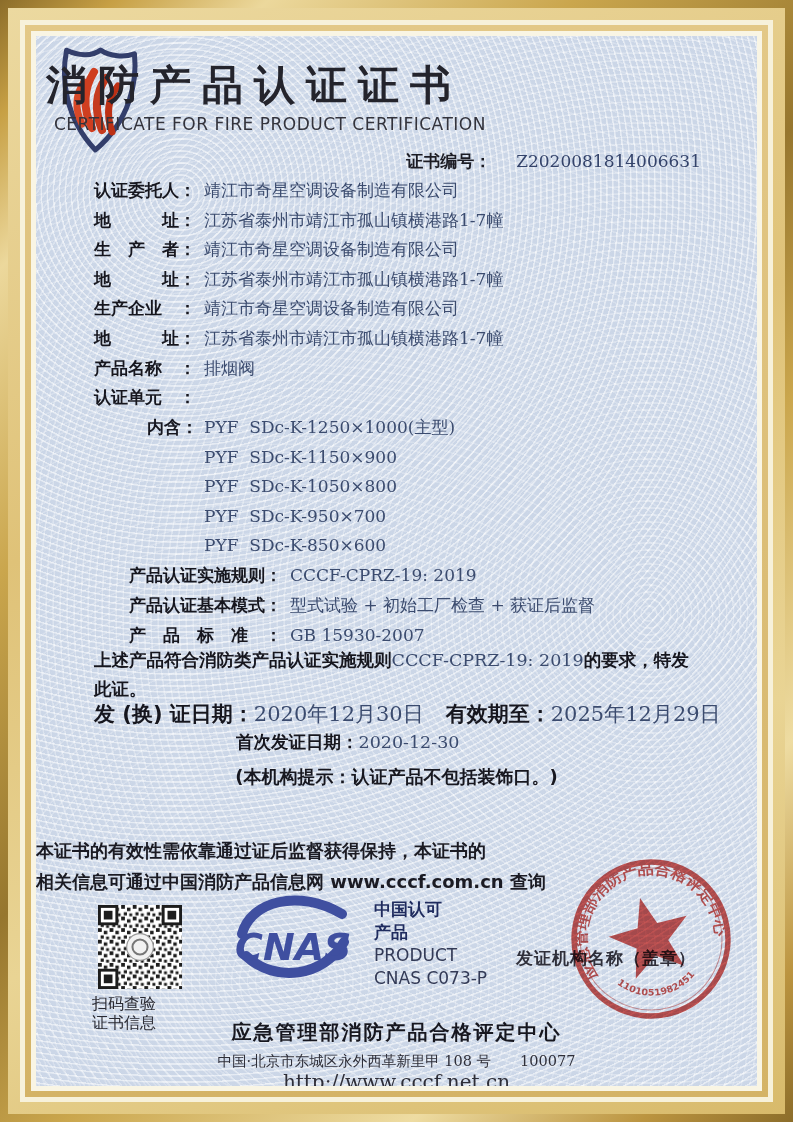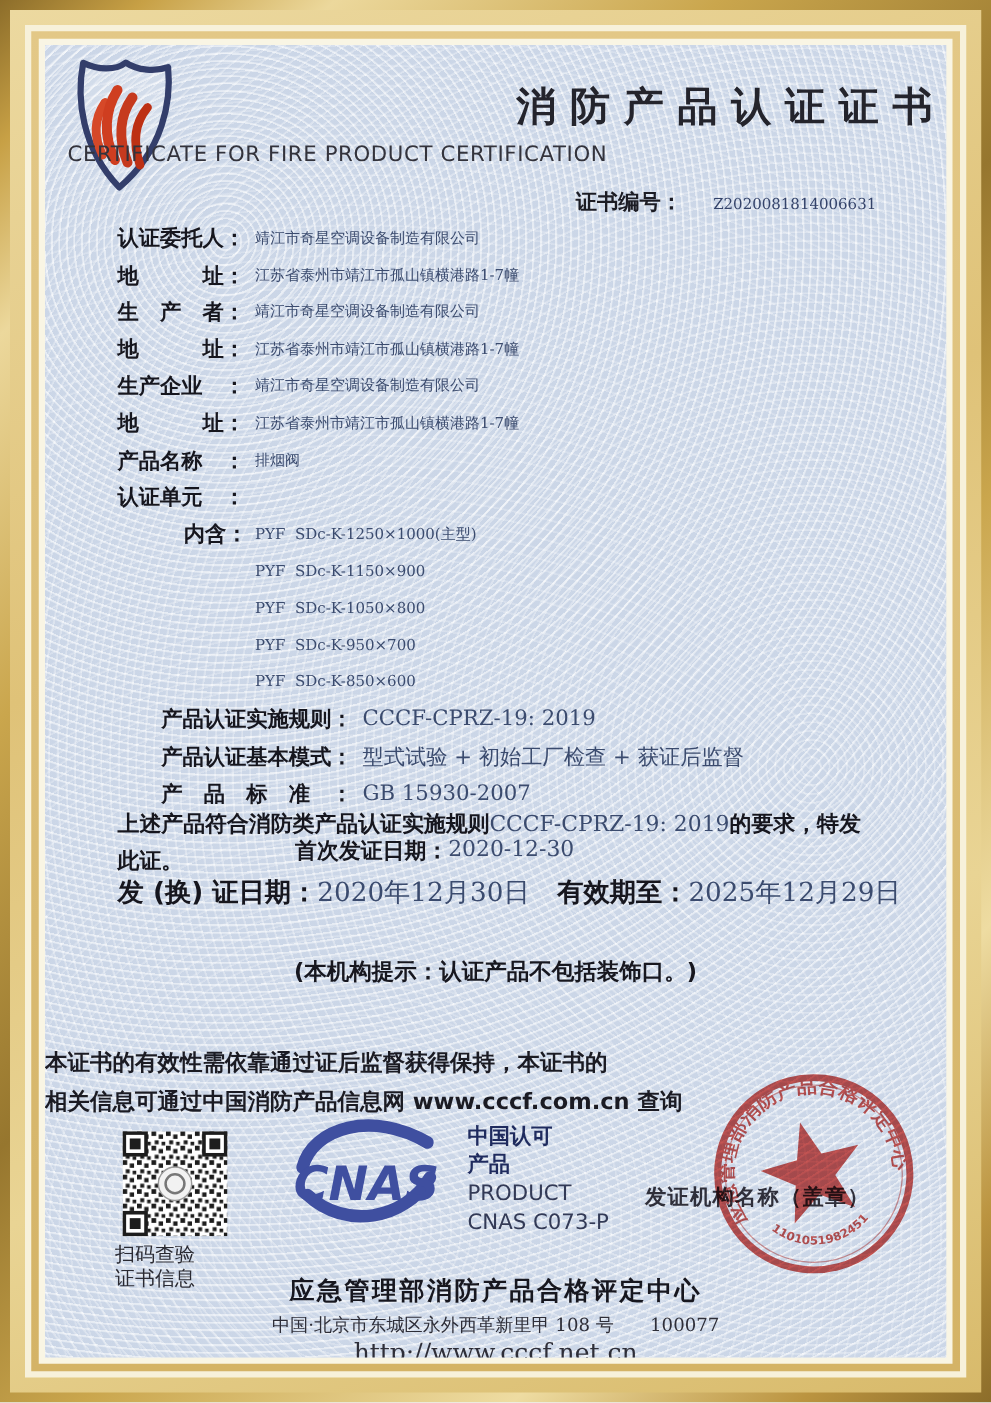--- a/index.html
+++ b/index.html
@@ -10,38 +10,38 @@
   .f2{inset:8px;background:linear-gradient(160deg,#ecd9a0,#dfc278 40%,#e9d494 70%,#d8ba6b);}
   .f3{inset:20px;background:#f7f1da;}
   .f4{inset:25px;background:linear-gradient(180deg,#e3c887,#d4b366);}
   .f5{inset:31px;background:#f9f5e4;}
   
   .paper{inset:36px;background-color:#dde5f0;overflow:hidden;
     background-image:
       repeating-radial-gradient(circle at 20% 15%, rgba(255,255,255,.45) 0 1px, rgba(150,170,205,.10) 2px 6px),
       repeating-radial-gradient(circle at 85% 55%, rgba(255,255,255,.30) 0 1px, rgba(150,170,205,.09) 2px 7px),
       repeating-radial-gradient(circle at 35% 90%, rgba(255,255,255,.25) 0 1px, rgba(150,170,205,.08) 2px 8px);}
-  .title{left:0;right:0;top:30px;text-align:right;font-size:32px;font-weight:bold;color:#24242c;letter-spacing:11px;padding-left:26px;line-height:38px;}
+  .title{left:0;right:0;top:30px;text-align:left;font-size:41px;font-weight:bold;color:#24242c;letter-spacing:11px;padding-left:10px;line-height:38px;}
   .subtitle{left:0;right:0;top:78px;font-size:17px;color:#33333c;letter-spacing:.5px;padding-left:18px;}
   .certno{top:114px;right:56px;font-size:17px;}
   .certno .lbl{font-weight:bold;color:#1c1c24;}
   .certno .val{font-family:"DejaVu Serif","Liberation Serif",serif;color:#34436a;}
   .rows{left:58px;top:140px;right:20px;}
   .row{height:29.55px;display:flex;align-items:center;}
   .lbl{display:inline-block;width:104px;font-weight:bold;font-size:17px;color:#16161e;white-space:pre;flex:none;}
   .lbl-r{text-align:right;}
-  .val{font-family:"DejaVu Serif","Liberation Serif",serif;font-size:12px;color:#3b4b6e;white-space:pre;margin-left:6px;}
+  .val{font-family:"DejaVu Serif","Liberation Serif",serif;font-size:17px;color:#3b4b6e;white-space:pre;margin-left:6px;}
   .rules{left:58px;top:524px;}
   .rrow{height:30px;display:flex;align-items:center;}
   .rlbl{font-weight:bold;font-size:17px;color:#16161e;white-space:pre;margin-left:35px;}
   .rval{font-family:"DejaVu Serif","Liberation Serif",serif;font-size:17px;color:#3b4b6e;white-space:pre;margin-left:8px;}
   .statement{left:58px;top:610px;width:630px;line-height:29px;font-size:17.5px;}
   .st-b{font-weight:bold;color:#16161e;}
   .st-c{font-family:"DejaVu Serif","Liberation Serif",serif;color:#3b4b6e;}
-  .first-issue{left:200px;top:630px;font-size:17.5px;height:28px;display:flex;align-items:center;}
+  .first-issue{left:200px;top:692px;font-size:17.5px;height:28px;display:flex;align-items:center;}
   .reissue{left:58px;top:664px;font-size:21px;height:28px;display:flex;align-items:flex-end;}
   .gap{width:22px;flex:none;}
   .note{left:0;right:0;top:729px;text-align:center;font-weight:bold;font-size:18px;color:#17171f;}
   .validity{left:0;right:0;top:799px;text-align:left;font-weight:bold;font-size:18px;color:#1b1b23;line-height:31px;}
   .qr{left:62px;top:869px;width:84px;height:84px;}
   .qrcap{left:56px;top:958px;width:100px;text-align:left;font-size:16px;color:#2a2a32;line-height:19px;}
   .cnaslogo{left:198px;top:856px;width:118px;height:92px;}
   .cnastxt{left:338px;top:862px;font-size:17px;line-height:23px;}
   .cn-zh{font-weight:bold;color:#1f2b5e;}
   .cn-en{color:#333a56;}

